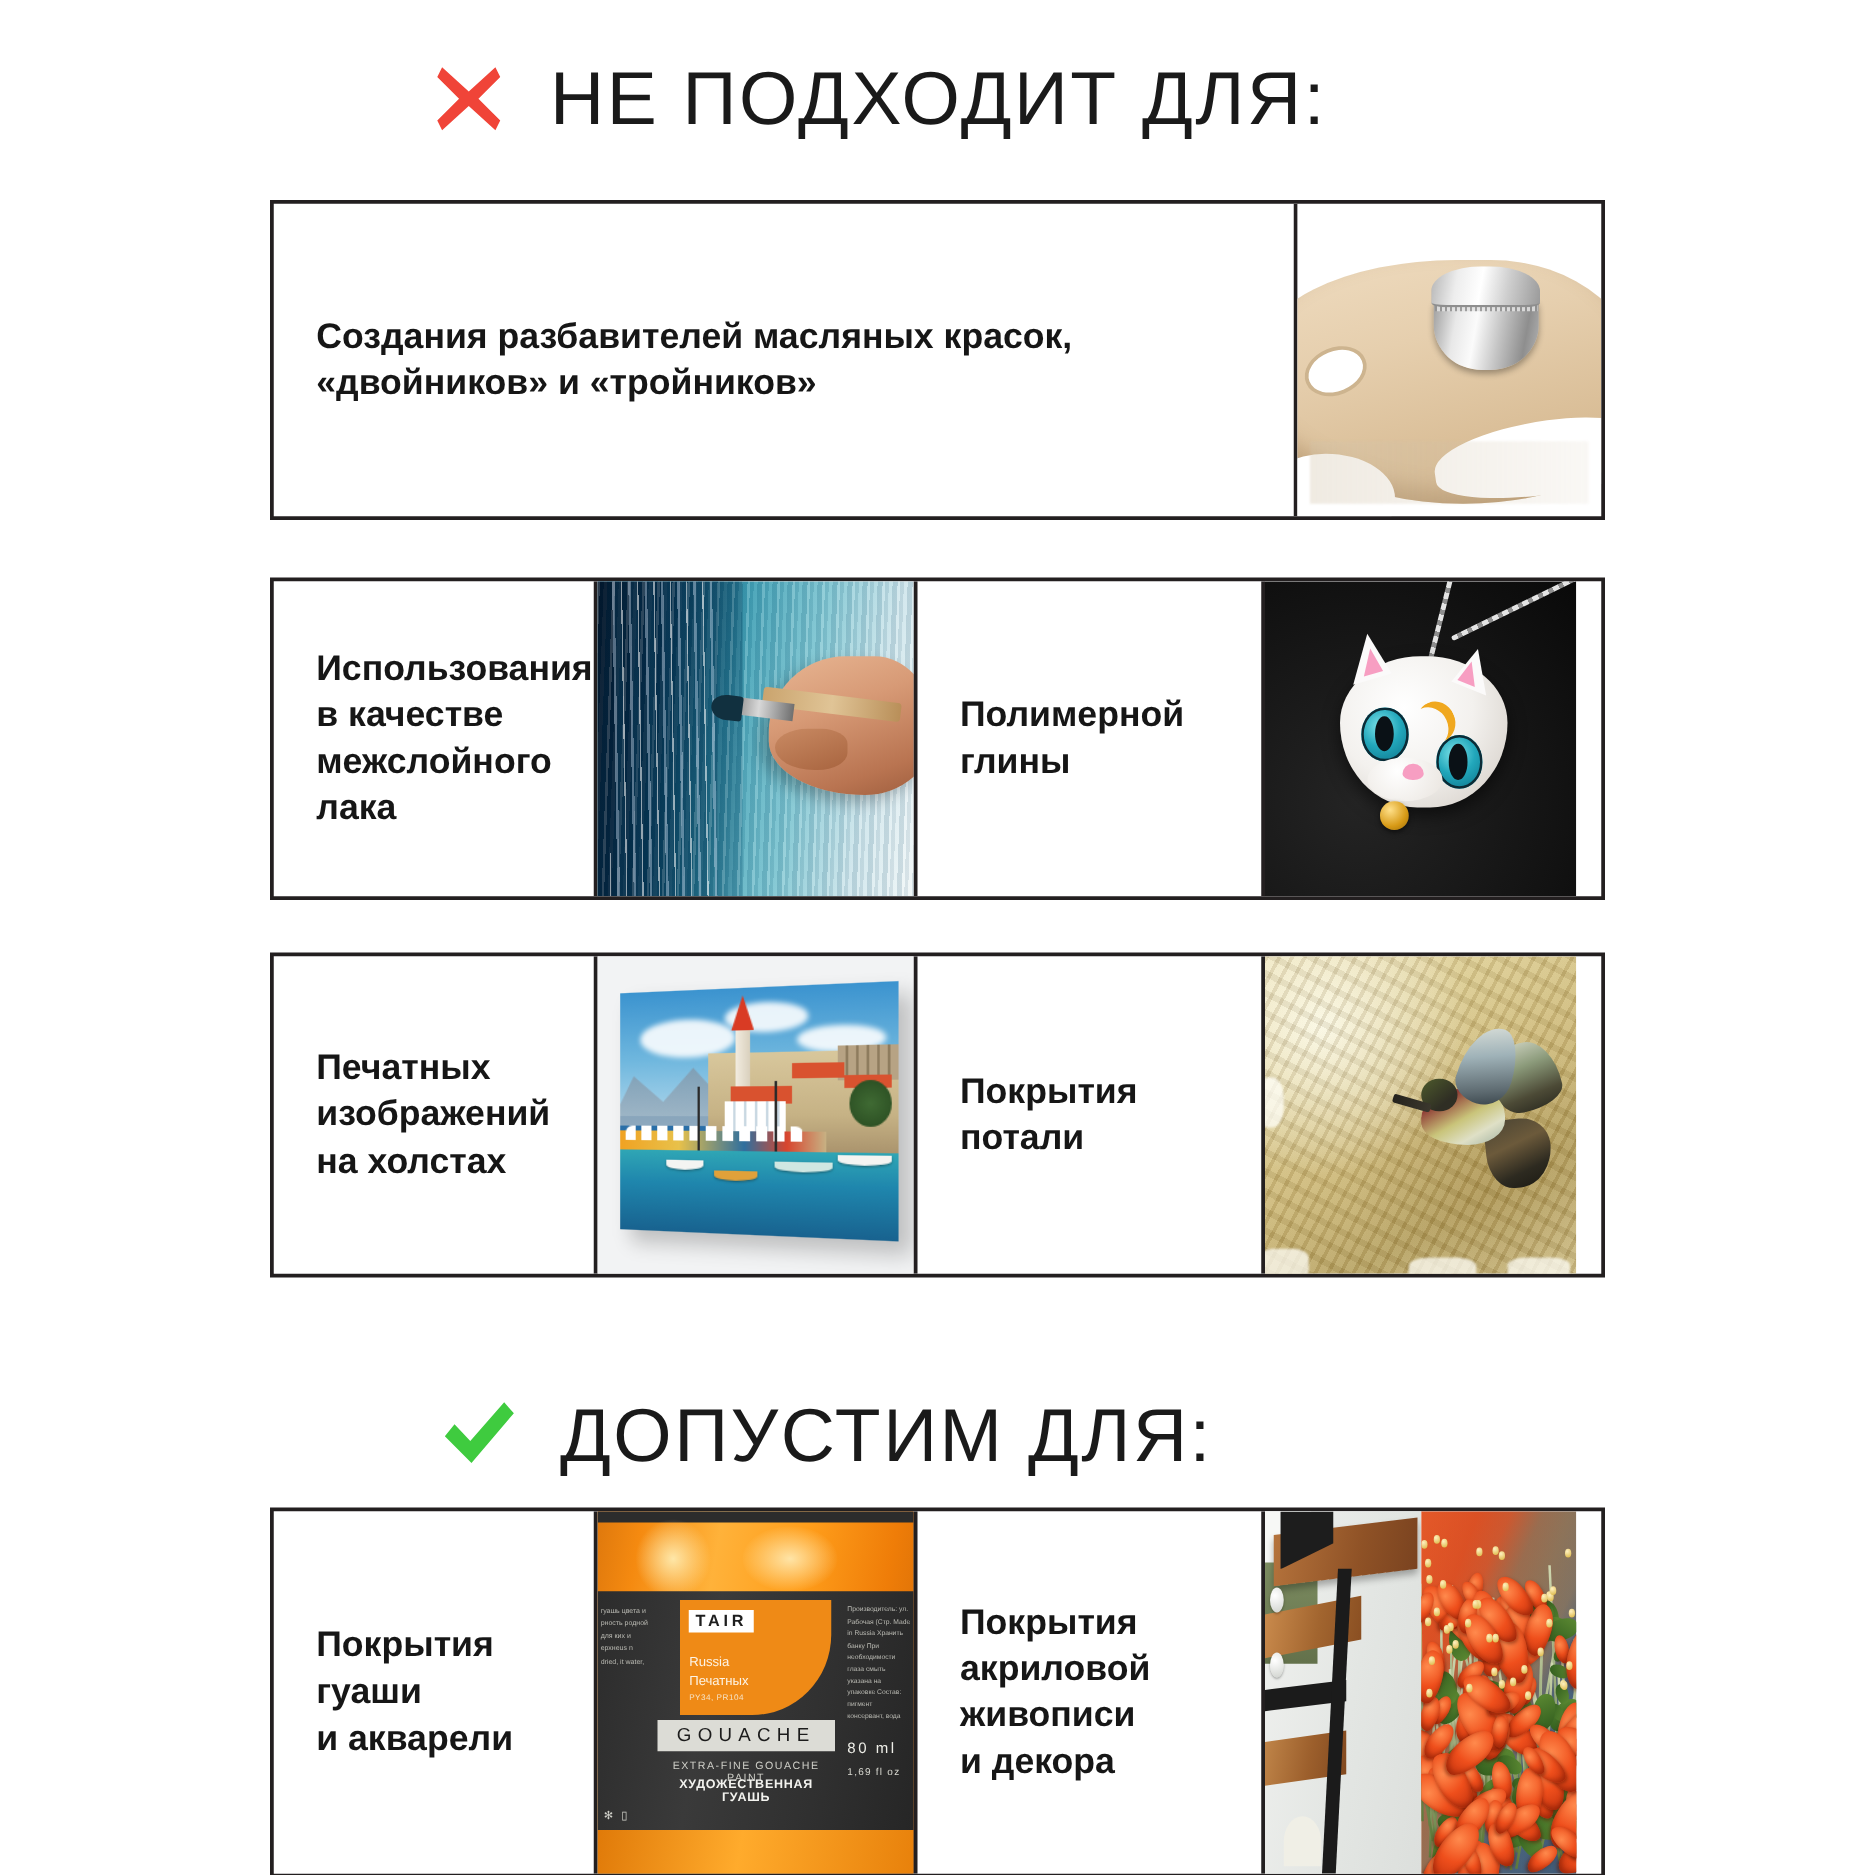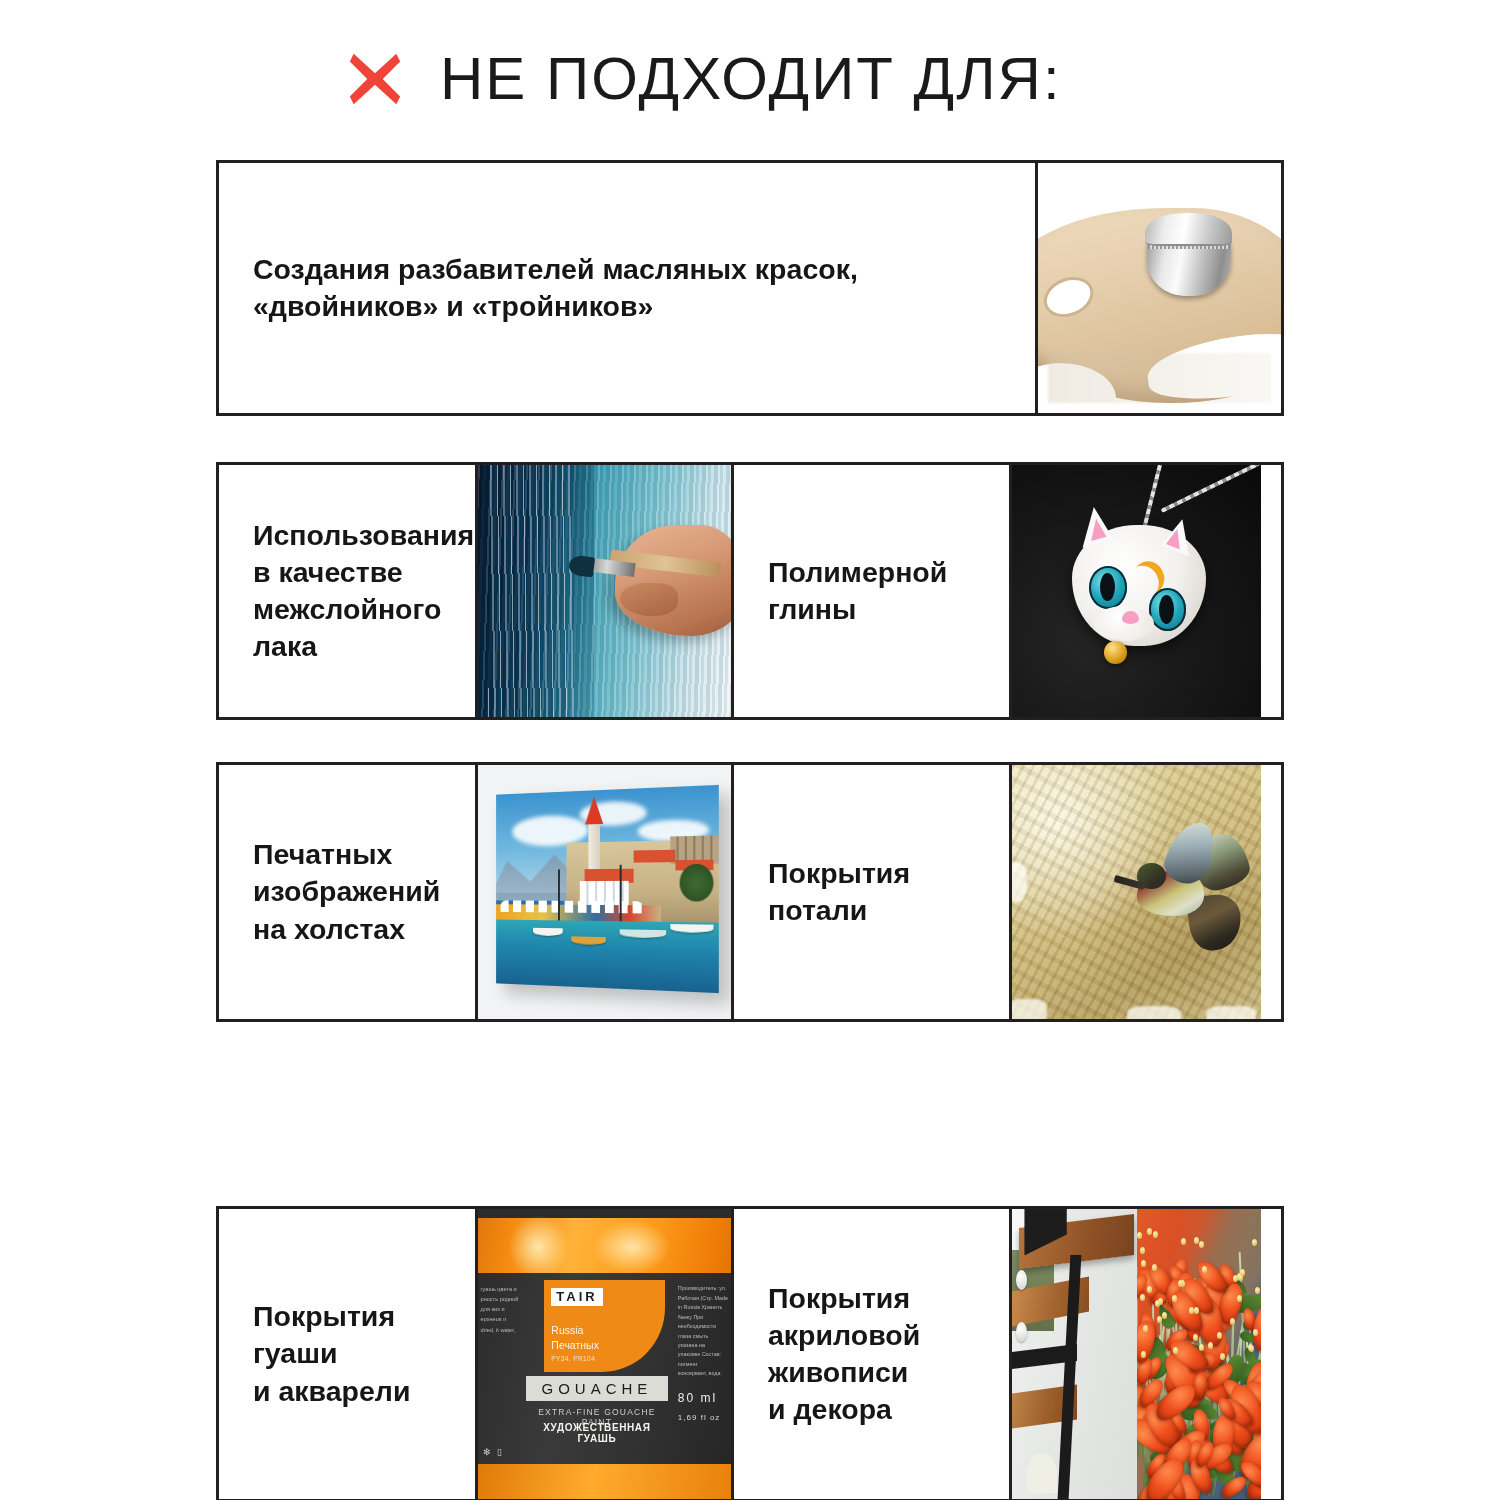--- a/index.html
+++ b/index.html
@@ -683,20 +683,26 @@
           <div class="wing-back"></div>
           <div class="bodyb"></div>
           <div class="wing-up"></div>
           <div class="headb"></div>
           <div class="beak"></div>
         </div>
       </div>
     </div>
   </div>
 
+  <div class="section-header" id="hdr-positive">
+    <svg class="mark" viewBox="0 0 64 64">
+      <path d="M4 32 L12 22 L25 36 L53 4 L61 13 L26 54 Z" fill="#3FCB3F"></path>
+    </svg>
+    <div class="title">ДОПУСТИМ ДЛЯ:</div>
+  </div>
 
   <div class="row" id="row-4">
     <div class="cell text c-text-a">
       <div class="label">Покрытия
 гуаши
 и акварели</div>
     </div>
     <div class="cell media c-media-a">
       <div class="art art-bottle">
         <div class="jarbody"></div>

